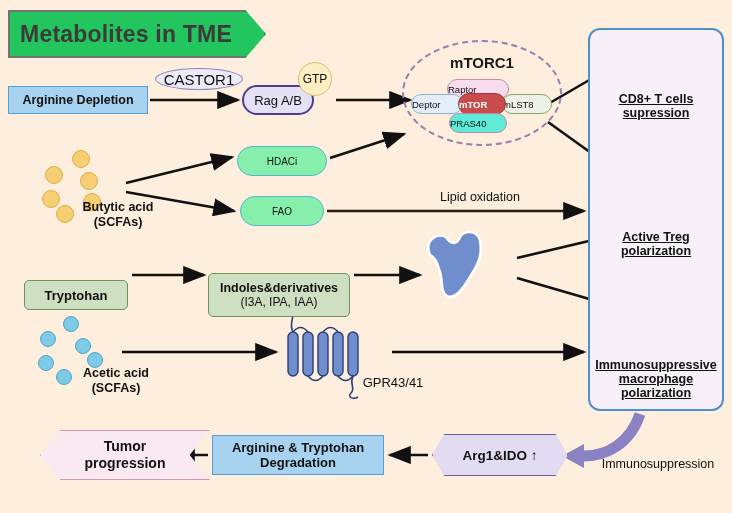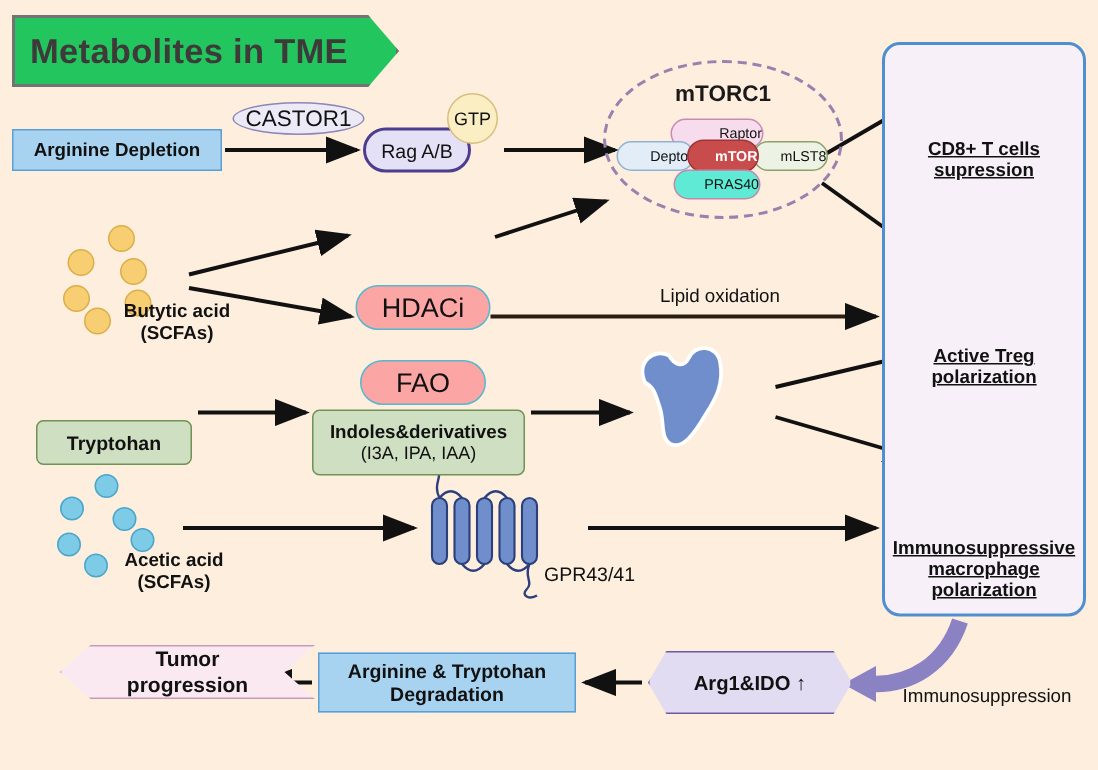--- a/index.html
+++ b/index.html
@@ -30,38 +30,38 @@
   #arg-tryp-degradation{left:212px;top:435px;width:172px;height:40px;font-size:13px;line-height:15px;}
 
   
   .greenbox{background:#cfdfc2;border:1.5px solid #6f9257;color:#111;border-radius:5px;margin-top:20px;}
   #tryptohan{left:24px;top:260px;width:104px;height:30px;font-size:13px;font-weight:bold;}
   #indoles{left:208px;top:253px;width:142px;height:44px;font-size:12.5px;}
   #indoles .main{font-weight:bold;font-size:12.5px;line-height:14px;}
   #indoles .sub{font-weight:normal;font-size:12px;line-height:14px;}
 
   
-  .capsule{background:#fca5a5;border:1.5px solid #56b7ce;border-radius:999px;
-           color:#111;font-size:18px;margin-top:44px;}
+  .capsule{background:#86efac;border:1.5px solid #56b7ce;border-radius:999px;
+           color:#111;font-size:10px;}
   #hdaci{left:237px;top:146px;width:90px;height:30px;}
   #fao{left:240px;top:196px;width:84px;height:30px;}
 
   
   #rag-ab{left:242px;top:85px;width:72px;height:30px;background:#e4e0f5;
           border:2px solid #4d3d8f;border-radius:999px;font-size:13px;color:#111;}
   #gtp{left:298px;top:62px;width:34px;height:34px;border-radius:50%;
        background:#fbeec2;border:1.5px solid #d9bf7e;font-size:12px;color:#111;}
   #castor1{left:155px;top:68px;width:88px;height:22px;border-radius:50%;
            background:#eceaf6;border:1px solid #8d86b8;font-size:15px;color:#111;}
 
   
   #mtorc1-oval{left:402px;top:40px;width:160px;height:106px;border:2px dashed #9b7fae;
                border-radius:50%;background:transparent;}
   #mtorc1-label{left:402px;top:52px;width:160px;height:20px;font-size:15px;font-weight:bold;color:#1a1a1a;}
-  .sub-node{position:absolute;display:flex;align-items:center;justify-content:flex-end;
+  .sub-node{position:absolute;display:flex;align-items:center;justify-content:flex-start;
             border-radius:999px;font-size:9.5px;color:#111;box-sizing:border-box;}
   #raptor{left:447px;top:79px;width:62px;height:20px;background:#f7dced;border:1px solid #c98ab4;}
   #deptor{left:411px;top:94px;width:52px;height:20px;background:#e3edf8;border:1px solid #8fb2d4;}
   #mtor{left:458px;top:93px;width:48px;height:22px;background:#c94c4c;border:1px solid #9e3636;
         color:#fff;font-weight:bold;}
   #mlst8{left:502px;top:94px;width:50px;height:20px;background:#edf3e4;border:1px solid #8aa36b;}
   #pras40{left:449px;top:113px;width:58px;height:20px;background:#5eead4;border:1px solid #c487b0;}
 
   
   .mol{position:absolute;border-radius:50%;box-sizing:border-box;}
@@ -80,21 +80,21 @@
   
   #cell-panel{left:588px;top:28px;width:136px;height:383px;background:#f7f0f8;
               border:2px solid #4f8fd0;border-radius:12px;}
   .panel-label{position:absolute;font-size:12.5px;font-weight:bold;color:#111;
                text-align:center;line-height:14px;width:136px;left:588px;text-decoration:underline;}
   #cd8-label{top:92px;}
   #treg-label{top:230px;}
   #macrophage-label{top:358px;}
 
   
-  #tumor-progression{left:40px;top:430px;width:170px;height:36px;background:#fbe9f1;
+  #tumor-progression{left:40px;top:430px;width:170px;height:50px;background:#fbe9f1;
     border:1.5px solid #c79ab8;
     clip-path:polygon(12% 0,100% 0,88% 50%,100% 100%,12% 100%,0 50%);
     color:#111;font-size:14px;font-weight:bold;line-height:17px;}
 
   
   #arg1-ido{left:432px;top:434px;width:136px;height:42px;background:#e1dcf2;
     border:1.5px solid #6b5aa0;
     clip-path:polygon(9% 0,91% 0,100% 50%,91% 100%,9% 100%,0 50%);
     color:#111;font-size:13.5px;font-weight:bold;}
 </style>

